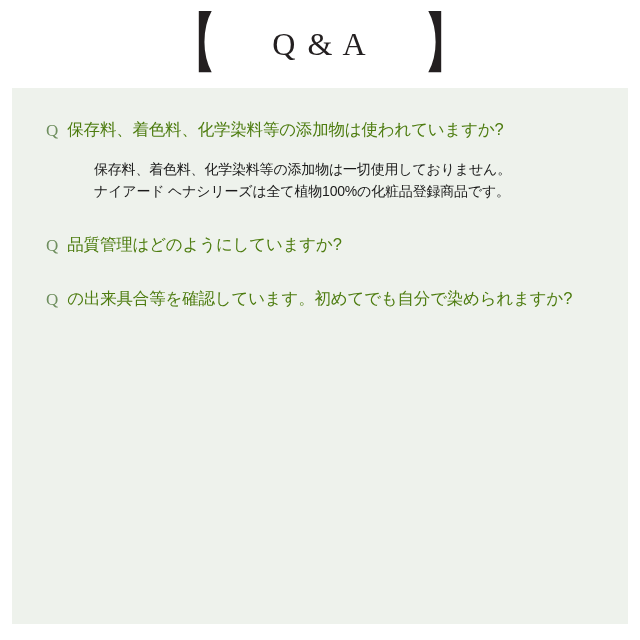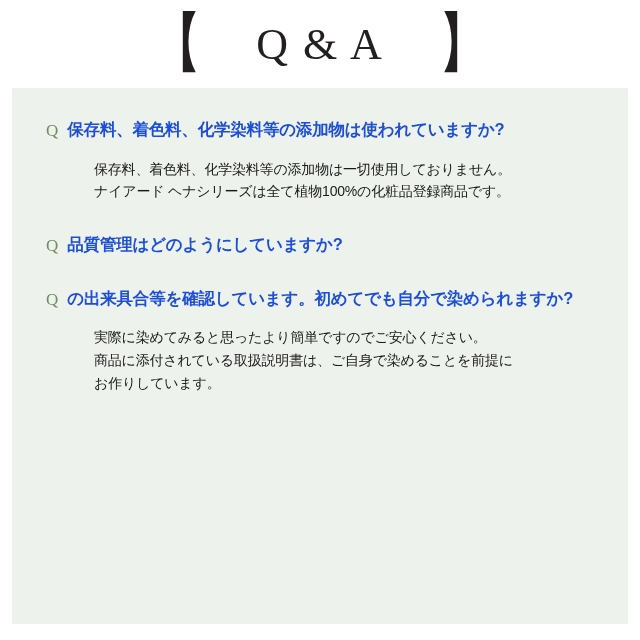--- a/index.html
+++ b/index.html
@@ -39,21 +39,21 @@
     line-height: 1;
     color: #231f20;
     font-weight: 400;
     transform: scaleY(1.25);
     display: inline-block;
   }
   .bracket-left { margin-right: 48px; }
   .bracket-right { margin-left: 48px; }
   .qa-title {
     font-family: "Liberation Serif", serif;
-    font-size: 44px;
+    font-size: 32px;
     letter-spacing: 2px;
     color: #231f20;
     font-weight: 400;
     white-space: nowrap;
   }
   
   .panel {
     position: absolute;
     left: 12px;
     top: 88px;
@@ -79,24 +79,24 @@
   .q-marker {
     font-family: "Liberation Serif", serif;
     font-size: 17px;
     color: #6f8f5f;
     line-height: 1.45;
     flex: 0 0 auto;
     padding-top: 1px;
   }
   .q-text {
     font-size: 16.5px;
-    color: #1d4ed8;
+    color: #4d7c0f;
     line-height: 1.45;
     letter-spacing: -0.2px;
-    font-weight: 700;
+    font-weight: 400;
   }
   .a-text {
     font-size: 14px;
     color: #1a1a1a;
     line-height: 1.62;
     letter-spacing: -0.2px;
     padding-left: 48px;
     white-space: pre-wrap;
   }
   .block-gap-1 { margin-bottom: 30px; }
@@ -132,21 +132,18 @@
           <span class="q-marker">Q</span>
           <span class="q-text">品質管理はどのようにしていますか?</span>
         </div>
       </div>
 
       <div class="qa-block">
         <div class="q-row">
           <span class="q-marker">Q</span>
           <span class="q-text">の出来具合等を確認しています。初めてでも自分で染められますか?</span>
         </div>
-        <div class="a-text">実際に染めてみると思ったより簡単ですのでご安心ください。
-商品に添付されている取扱説明書は、ご自身で染めることを前提に
-お作りしています。</div>
       </div>
 
     </div>
   </div>
 
 </div>
 
 </body></html>

